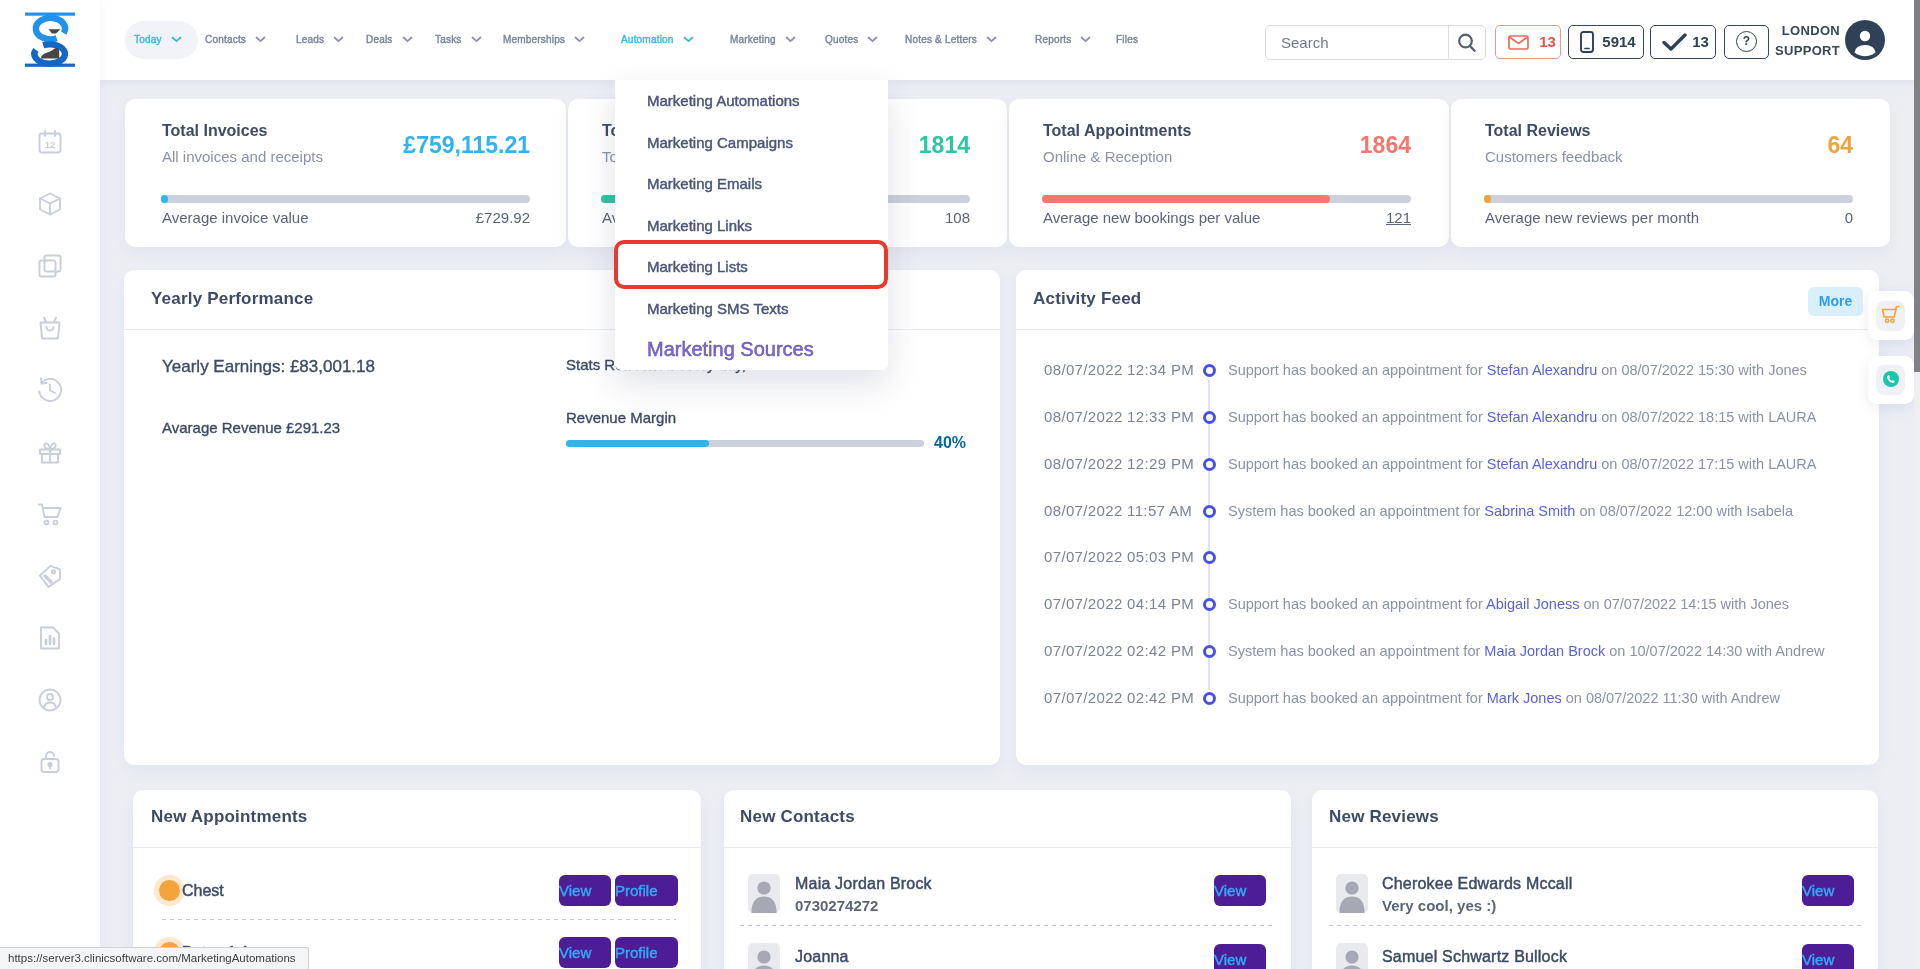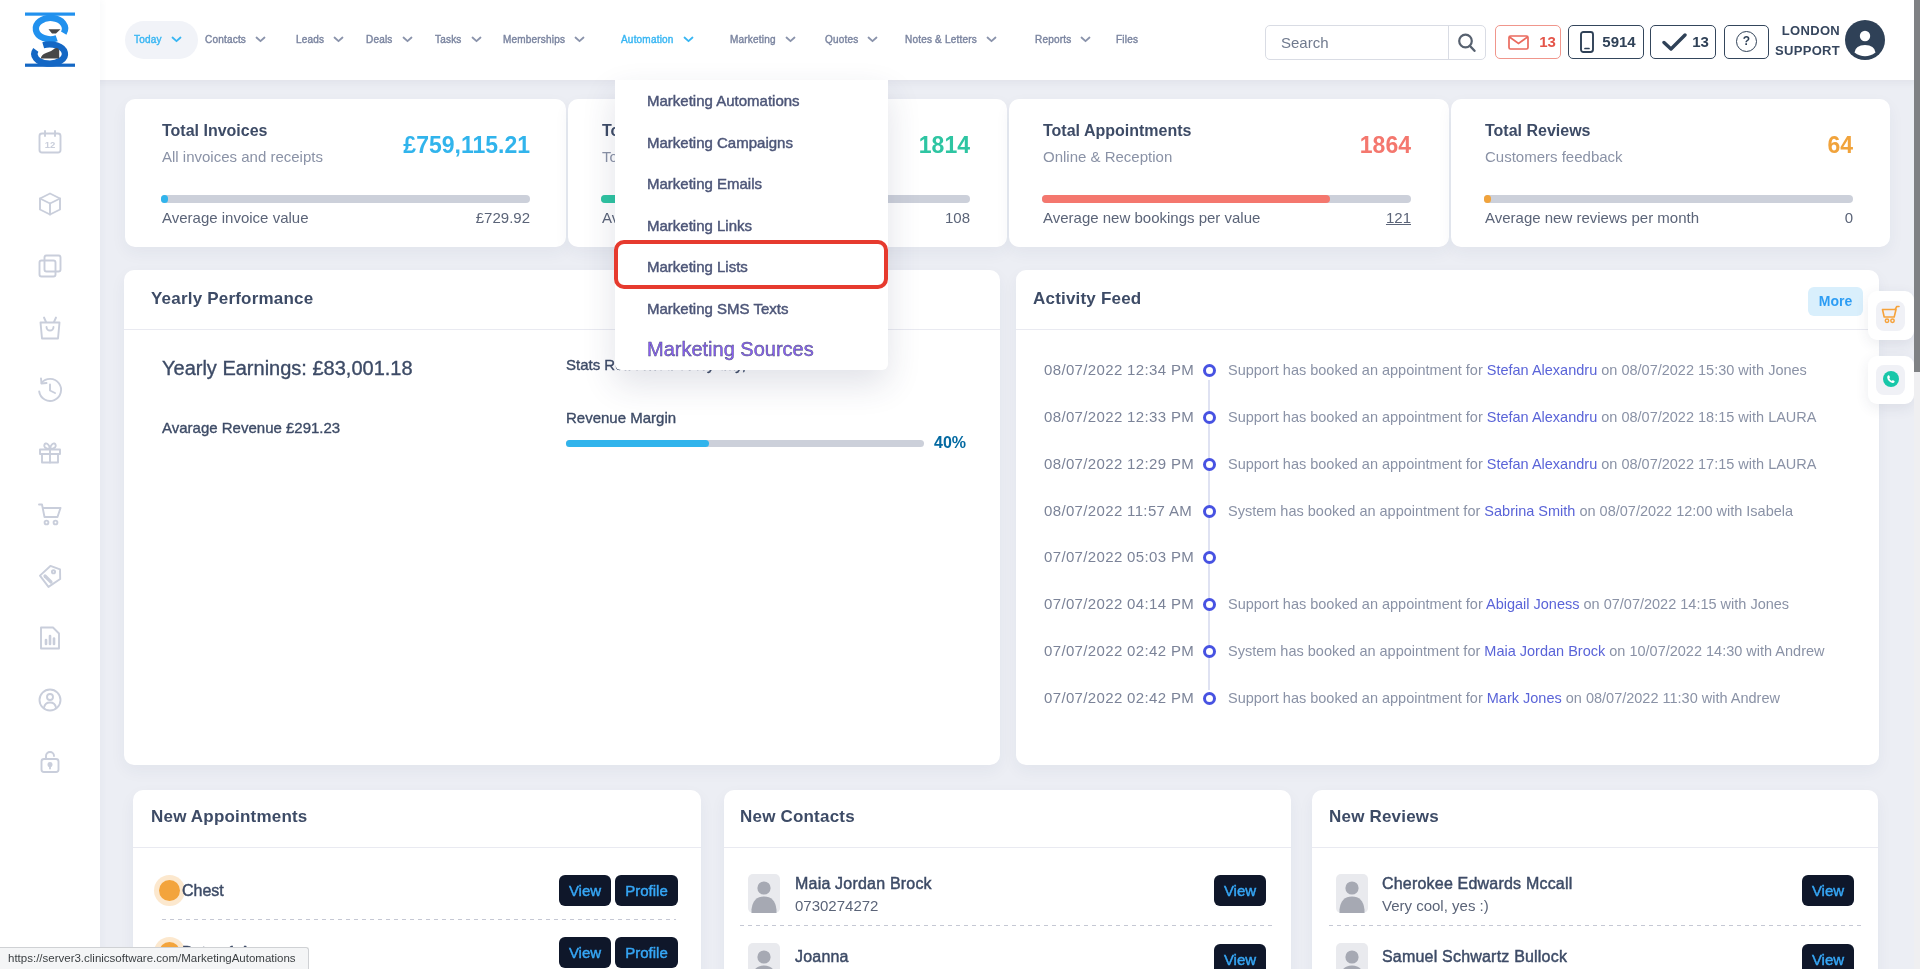--- a/index.html
+++ b/index.html
@@ -4,29 +4,29 @@
 <style>
 * { margin:0; padding:0; box-sizing:border-box; }
 html,body { width:1920px; height:969px; overflow:hidden; }
 body { font-family:"Liberation Sans", sans-serif; background:#eceef4; position:relative; }
 .abs { position:absolute; }
 .card { position:absolute; background:#fff; border-radius:10px; box-shadow:0 6px 16px rgba(40,50,90,0.05); }
 .navtxt { position:absolute; top:0; height:80px; line-height:80px; font-size:10px; font-weight:400; -webkit-text-stroke:0.4px currentColor; color:#7b85a0; letter-spacing:0.2px; white-space:nowrap; }
 .chev { display:inline-block; margin-left:9px; vertical-align:middle; margin-top:-2px; }
 .title { font-size:17px; font-weight:700; color:#3d4b66; letter-spacing:0.2px; }
 .dash { position:absolute; height:1px; background-image:repeating-linear-gradient(90deg,#c5c8d4 0 4px,transparent 4px 8px); }
-.viewbtn { position:absolute; height:31px; line-height:31px; text-align:center; background:#0f172a; border-radius:6px; color:#36a7f6; font-size:15px; font-weight:400; -webkit-text-stroke:0.45px #36a7f6; }
+.viewbtn { position:absolute; height:31px; line-height:31px; text-align:left; background:#4c1d95; border-radius:6px; color:#36a7f6; font-size:15px; font-weight:400; -webkit-text-stroke:0.45px #36a7f6; }
 .feedrow { position:absolute; left:0; width:1920px; height:24px; }
 .ftime { position:absolute; top:0; width:148px; line-height:24px; font-size:15px; letter-spacing:0.35px; color:#7b8398; white-space:nowrap; }
 .fdot { position:absolute; left:1202.5px; top:5.5px; width:13px; height:13px; border:3px solid #4752e2; border-radius:50%; background:#fff; box-sizing:border-box; }
 .ftext { position:absolute; top:0; line-height:24px; font-size:14.5px; color:#8a92a6; white-space:nowrap; }
 .ftext a { color:#5a64d8; }
 .avatar { position:absolute; width:32px; height:39px; background:#e9eaee; border-radius:5px; }
 .pname { position:absolute; font-size:16px; letter-spacing:0.2px; font-weight:400; -webkit-text-stroke:0.45px #3d4b66; color:#3d4b66; white-space:nowrap; }
-.psub { position:absolute; font-size:15px; color:#5b6478; white-space:nowrap; }
+.psub { position:absolute; font-size:15px; color:#5b6478; white-space:nowrap;font-weight:bold; }
 </style>
 </head>
 <body>
 
 <div class="abs" style="left:0;top:0;width:1920px;height:80px;background:#fff;box-shadow:0 3px 8px rgba(80,90,120,0.07);"></div>
 
 <div class="abs" style="left:0;top:0;width:100px;height:969px;background:#fff;box-shadow:2px 0 6px rgba(80,90,120,0.04);"></div>
 
 <div class="abs" style="left:25px;top:12px;">
 <svg width="50" height="56" viewBox="0 0 50 56">
@@ -206,21 +206,21 @@
 <div class="abs" style="left:1485px;top:148px;font-size:15px;color:#8a92a6;">Customers feedback</div>
 <div class="abs" style="left:1485px;top:132px;width:368px;text-align:right;font-size:23px;font-weight:700;color:#f1a33b;letter-spacing:0;">64</div>
 <div class="abs" style="left:1484px;top:195px;width:369px;height:8px;background:#ccd0da;border-radius:4px;"></div>
 <div class="abs" style="left:1484px;top:195px;width:7px;height:8px;background:#f1a33b;border-radius:4px;"></div>
 <div class="abs" style="left:1485px;top:209px;font-size:15px;color:#5b6478;">Average new reviews per month</div>
 <div class="abs" style="left:1485px;top:209px;width:368px;text-align:right;font-size:15px;color:#5b6478;">0</div>
 
 <div class="card" style="left:124px;top:270px;width:876px;height:495px;"></div>
 <div class="abs title" style="left:151px;top:289px;">Yearly Performance</div>
 <div class="abs" style="left:124px;top:329px;width:876px;height:1px;background:#e9eaf1;"></div>
-<div class="abs" style="left:162px;top:357px;font-size:20px;color:#3d4b66;text-align:right;-webkit-text-stroke:0.35px #3d4b66;">Yearly Earnings: £83,001.18</div>
+<div class="abs" style="left:162px;top:357px;font-size:17px;color:#3d4b66;text-align:right;-webkit-text-stroke:0.35px #3d4b66;">Yearly Earnings: £83,001.18</div>
 <div class="abs" style="left:566px;top:356px;font-size:15px;color:#3d4b66;-webkit-text-stroke:0.35px #3d4b66;">Stats Refreshed every day,</div>
 <div class="abs" style="left:162px;top:419px;font-size:15px;color:#3d4b66;-webkit-text-stroke:0.35px #3d4b66;">Avarage Revenue £291.23</div>
 <div class="abs" style="left:566px;top:409px;font-size:15px;color:#3d4b66;-webkit-text-stroke:0.35px #3d4b66;">Revenue Margin</div>
 <div class="abs" style="left:566px;top:440px;width:358px;height:7px;background:#ccd0da;border-radius:4px;"></div>
 <div class="abs" style="left:566px;top:440px;width:143px;height:7px;background:#31b4ec;border-radius:4px;"></div>
 <div class="abs" style="left:934px;top:434px;font-size:16px;font-weight:700;color:#0369a1;">40%</div>
 
 <div class="card" style="left:1016px;top:270px;width:863px;height:495px;"></div>
 <div class="abs title" style="left:1033px;top:289px;">Activity Feed</div>
 <div class="abs" style="left:1016px;top:329px;width:863px;height:1px;background:#e9eaf1;"></div>

